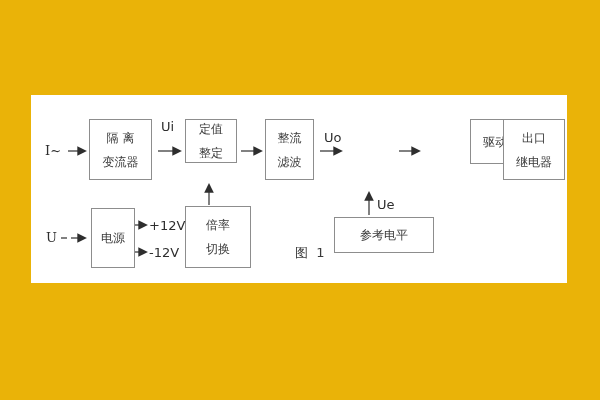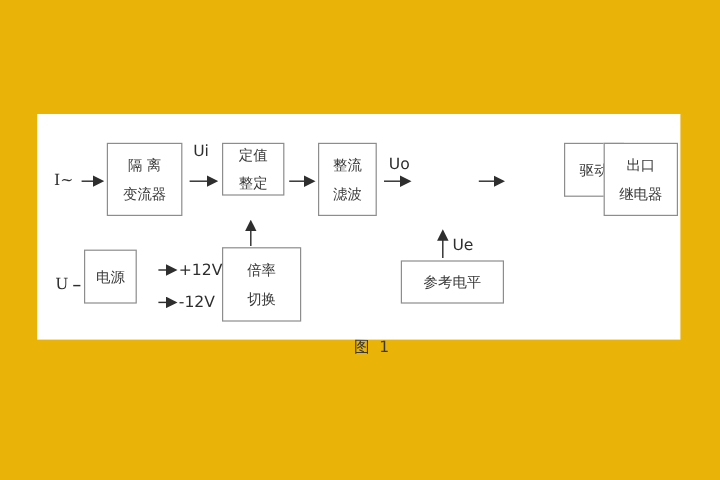--- a/index.html
+++ b/index.html
@@ -74,36 +74,36 @@
 
   <div class="box" style="left:423px; top:119px; width:50px; height:45px;margin-left:47px;">
     <span>驱动</span>
   </div>
 
   <div class="box" style="left:503px; top:119px; width:62px; height:61px;">
     <span>出口</span>
     <span>继电器</span>
   </div>
 
-  <div class="box" style="left:70px; top:208px; width:44px; height:45px;">
+  <div class="box" style="left:91px; top:208px; width:44px; height:60px;">
     <span>电源</span>
   </div>
 
   <div class="box" style="left:185px; top:206px; width:66px; height:62px;">
     <span>倍率</span>
     <span>切换</span>
   </div>
 
-  <div class="box" style="left:334px; top:217px; width:86px; height:36px;">
+  <div class="box" style="left:334px; top:217px; width:100px; height:36px;">
     <span>参考电平</span>
   </div>
 
   <span class="sig serif" style="left:45px; top:144px;">I~</span>
   <span class="sig" style="left:161px; top:120px;">Ui</span>
   <span class="sig" style="left:304px; top:131px;margin-left:20px;">Uo</span>
   <span class="sig serif" style="left:46px; top:231px;">U</span>
   <span class="sig" style="left:149px; top:219px;">+12V</span>
   <span class="sig" style="left:149px; top:246px;">-12V</span>
   <span class="sig" style="left:377px; top:198px;">Ue</span>
 
-  <span class="caption" style="left:295px; top:244px;margin-top:36px;">图 1</span>
+  <span class="caption" style="left:295px; top:244px;">图 1</span>
 
 </div>
 
 </body></html>

